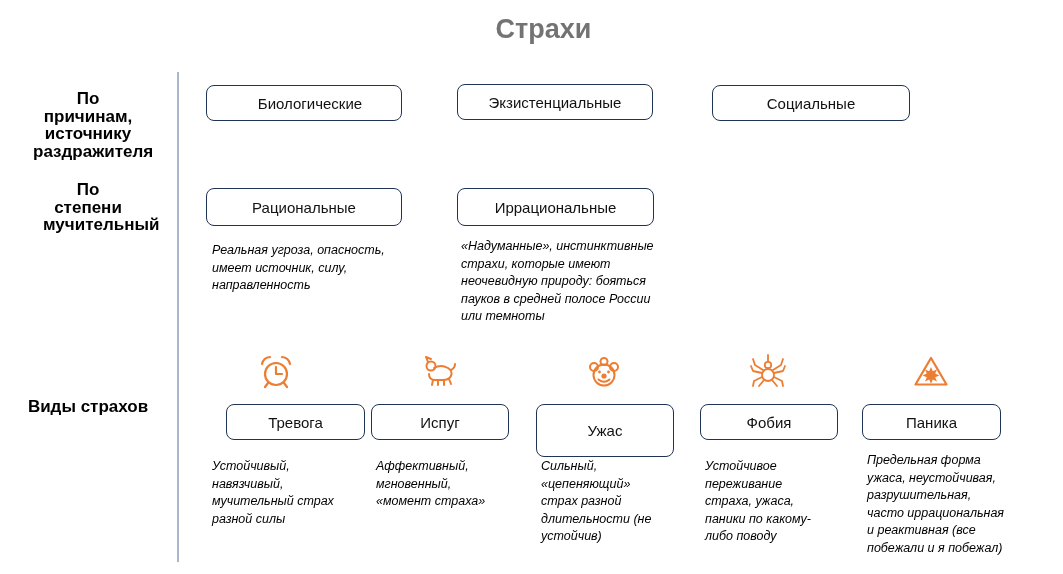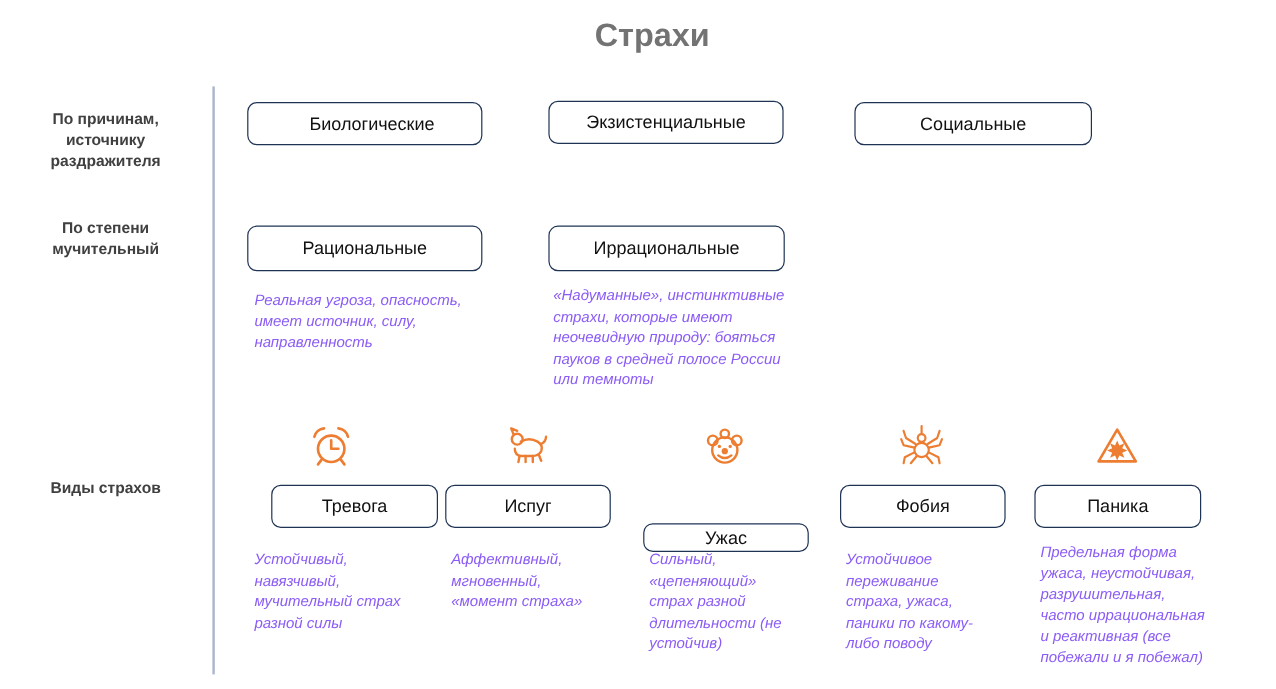--- a/index.html
+++ b/index.html
@@ -21,44 +21,44 @@
     color: #737373;
   }
   .divider {
     position: absolute;
     left: 177px; top: 72px;
     width: 1.5px; height: 490px;
     background: #a9b6cc;
   }
   .row-label {
     position: absolute;
-    color: #404040;
+    color: #000000;
     font-weight: bold;
-    font-size: 13px;
+    font-size: 17px;
     line-height: 17.5px;
     text-align: center;
   }
   .node {
     position: absolute;
     border: 1.5px solid #1f3455;
     border-radius: 8px;
     background: #ffffff;
     display: flex;
     align-items: center;
     justify-content: center;
     font-size: 15px;
     color: #111111;
     white-space: nowrap;
   }
   .desc {
     position: absolute;
     font-style: italic;
     font-size: 12.5px;
     line-height: 17.5px;
-    color: #8b5cf6;
+    color: #000000;
   }
   .icon {
     position: absolute;
     width: 40px; height: 40px;
   }
   .icon svg { width: 100%; height: 100%; display: block; }
 </style>
 </head>
 <body>
 
@@ -147,21 +147,21 @@
 
   <div class="icon" style="left:911px; top:352px;">
     <svg viewBox="0 0 40 40">
       <path d="M20 6 L35.5 32.5 H4.5 Z" fill="none" stroke="#ED7D31" stroke-width="2.2" stroke-linejoin="round"></path>
       <path fill="#ED7D31" d="M20 15 l1.8 4.2 4.2 -1.8 -1.8 4.2 4.2 1.8 -4.2 1.8 1.8 4.2 -4.2 -1.8 -1.8 4.2 -1.8 -4.2 -4.2 1.8 1.8 -4.2 -4.2 -1.8 4.2 -1.8 -1.8 -4.2 4.2 1.8 z"></path>
     </svg>
   </div>
 
   <div class="node" style="left:206px; top:404px; width:139px; height:36px;margin-left:20px;">Тревога</div>
   <div class="node" style="left:371px; top:404px; width:138px; height:36px;">Испуг</div>
-  <div class="node" style="left:536px; top:404px; width:138px; height:24px;margin-top:32px;">Ужас</div>
+  <div class="node" style="left:536px; top:404px; width:138px; height:53px;">Ужас</div>
   <div class="node" style="left:700px; top:404px; width:138px; height:36px;">Фобия</div>
   <div class="node" style="left:862px; top:404px; width:139px; height:36px;">Паника</div>
 
   <div class="desc" style="left:212px; top:458px; width:148px;">Устойчивый, навязчивый, мучительный страх разной силы</div>
   <div class="desc" style="left:376px; top:458px; width:130px;">Аффективный, мгновенный, «момент страха»</div>
   <div class="desc" style="left:541px; top:458px; width:126px;">Сильный, «цепеняющий» страх разной длительности (не устойчив)</div>
   <div class="desc" style="left:705px; top:458px; width:120px;">Устойчивое переживание страха, ужаса, паники по какому-либо поводу</div>
   <div class="desc" style="left:867px; top:452px; width:140px;">Предельная форма ужаса, неустойчивая, разрушительная, часто иррациональная и реактивная (все побежали и я побежал)</div>
 
 </div>

